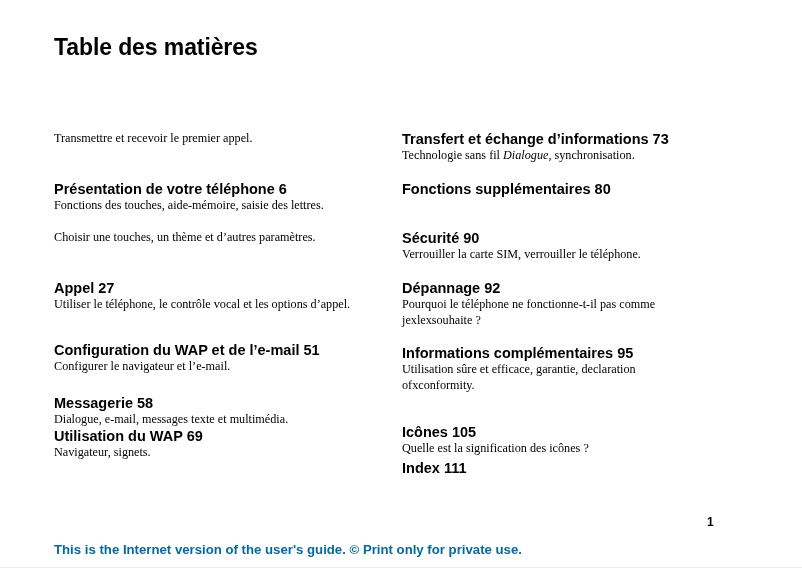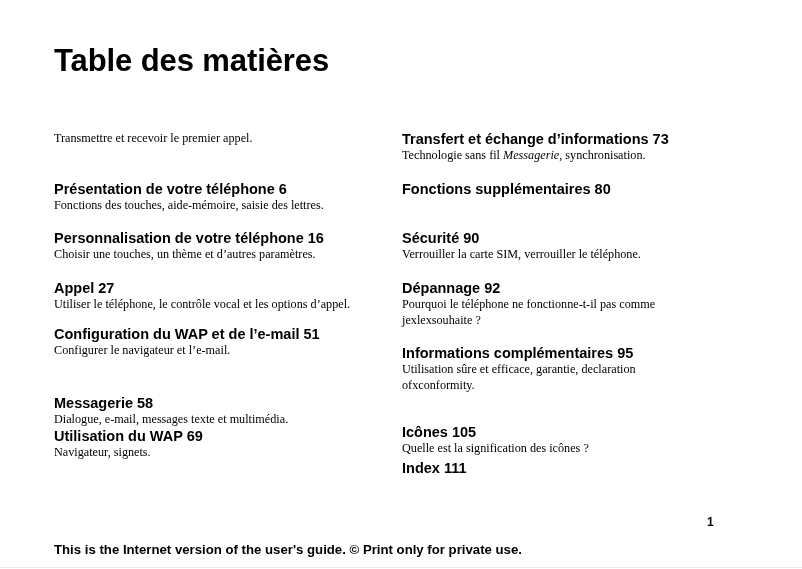--- a/index.html
+++ b/index.html
@@ -10,25 +10,25 @@
     body {
       width: 802px;
       height: 569px;
       position: relative;
       overflow: hidden;
       color: #000000;
     }
     .page-title {
       position: absolute;
       left: 54px;
-      top: 46px;
+      top: 32px;
       margin: 0;
       font-family: "Liberation Sans", sans-serif;
       font-weight: bold;
-      font-size: 31px;
+      font-size: 23px;
       line-height: 30px;
       letter-spacing: -0.1px;
     }
     .toc-column {
       position: absolute;
       top: 0;
       width: 330px;
     }
     .toc-column.left { left: 54px; }
     .toc-column.right { left: 402px; }
@@ -65,21 +65,21 @@
       line-height: 14px;
     }
     .footer-note {
       position: absolute;
       left: 54px;
       top: 542px;
       font-family: "Liberation Sans", sans-serif;
       font-weight: bold;
       font-size: 13.2px;
       line-height: 16px;
-      color: #000000;
+      color: #0369a1;
       white-space: nowrap;
     }
     .bottom-rule {
       position: absolute;
       left: 0;
       top: 567px;
       width: 802px;
       height: 1px;
       background: #ececec;
     }
@@ -91,45 +91,44 @@
 
 <div class="toc-column left">
   <div class="toc-entry" style="top:131px">
     <span class="toc-desc">Transmettre et recevoir le premier appel.</span>
   </div>
   <div class="toc-entry" style="top:181px">
     <a class="toc-heading">Présentation de votre téléphone 6</a>
     <span class="toc-desc">Fonctions des touches, aide-mémoire, saisie des lettres.</span>
   </div>
   <div class="toc-entry" style="top:230px">
-    <a class="toc-heading">Personnalisation de votre téléphone 16</a>
     <span class="toc-desc">Choisir une touches, un thème et d’autres paramètres.</span>
   </div>
   <div class="toc-entry" style="top:280px">
     <a class="toc-heading">Appel 27</a>
     <span class="toc-desc">Utiliser le téléphone, le contrôle vocal et les options d’appel.</span>
   </div>
-  <div class="toc-entry" style="top:326px">
+  <div class="toc-entry" style="top:342px">
     <a class="toc-heading">Configuration du WAP et de l’e-mail 51</a>
     <span class="toc-desc">Configurer le navigateur et l’e-mail.</span>
   </div>
   <div class="toc-entry" style="top:395px">
     <a class="toc-heading">Messagerie 58</a>
     <span class="toc-desc">Dialogue, e-mail, messages texte et multimédia.</span>
   </div>
   <div class="toc-entry" style="top:428px">
     <a class="toc-heading">Utilisation du WAP 69</a>
     <span class="toc-desc">Navigateur, signets.</span>
   </div>
 </div>
 
 <div class="toc-column right">
   <div class="toc-entry" style="top:131px">
     <a class="toc-heading">Transfert et échange d’informations 73</a>
-    <span class="toc-desc"><span>Technologie sans fil </span><i>Messagerie</i><span>, synchronisation.</span></span>
+    <span class="toc-desc"><span>Technologie sans fil </span><i>Dialogue</i><span>, synchronisation.</span></span>
   </div>
   <div class="toc-entry" style="top:181px">
     <a class="toc-heading">Fonctions supplémentaires 80</a>
   </div>
   <div class="toc-entry" style="top:230px">
     <a class="toc-heading">Sécurité 90</a>
     <span class="toc-desc">Verrouiller la carte SIM, verrouiller le téléphone.</span>
   </div>
   <div class="toc-entry" style="top:280px">
     <a class="toc-heading">Dépannage 92</a>

